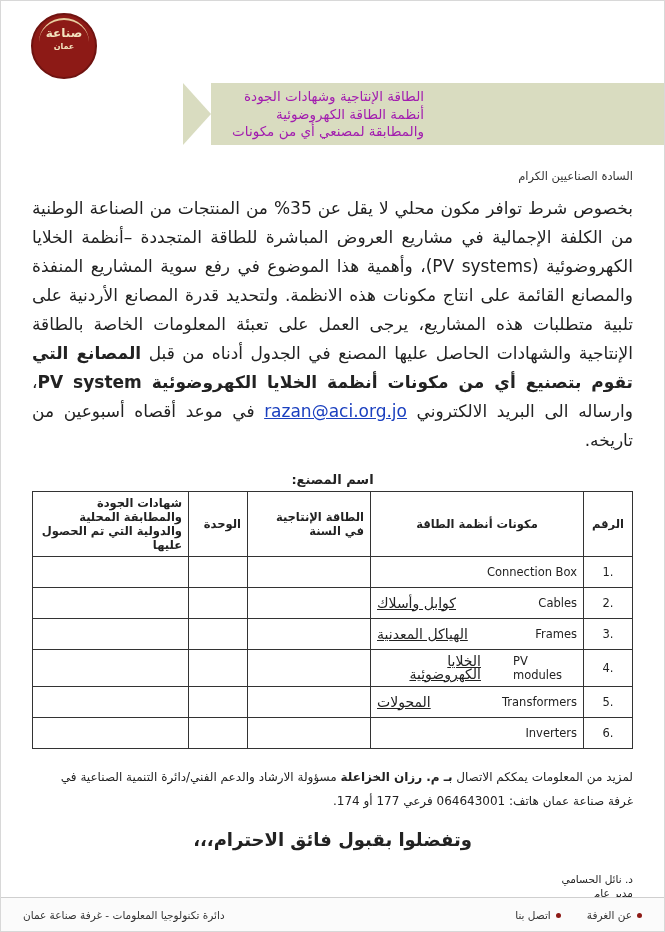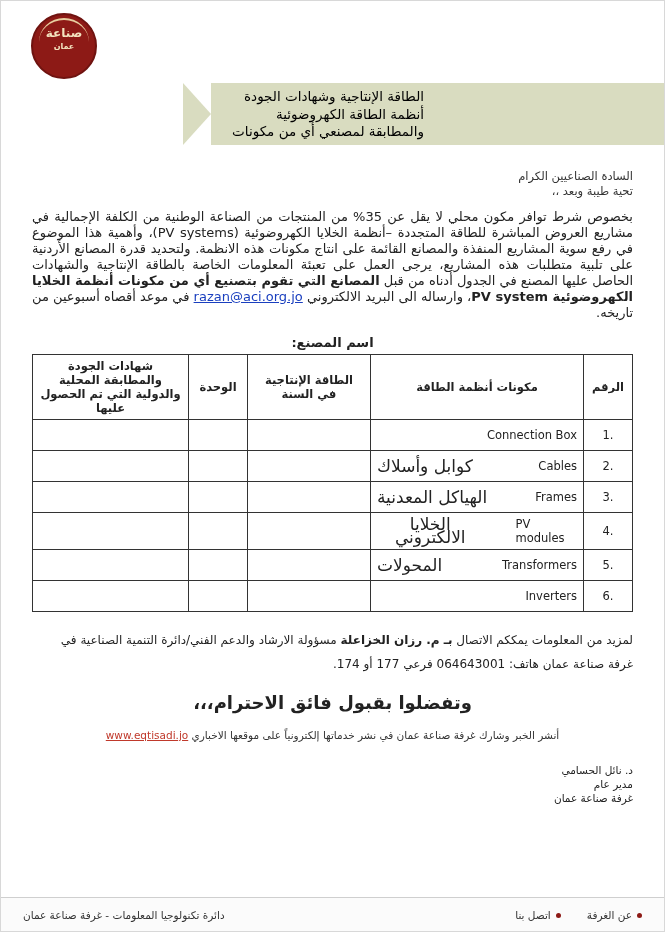--- a/index.html
+++ b/index.html
@@ -89,40 +89,40 @@
     height: 0;
     border-top: 31px solid transparent;
     border-bottom: 31px solid transparent;
     border-left: 28px solid #d9dcc0;
   }
   .title-text {
     position: absolute;
     top: 5px;
     right: 240px;
     left: 215px;
-    color: #000000;
+    color: #a21caf;
     font-size: 13.5px;
     line-height: 17.5px;
     text-align: right;
   }
 
   
   .content {
     padding: 0 31px;
     text-align: right;
   }
   .salutation {
     font-size: 11.5px;
     line-height: 15px;
     color: #333;
     margin-top: 18px;
   }
   .para {
-    font-size: 13px;
-    line-height: 16px;
+    font-size: 17px;
+    line-height: 29px;
     color: #222;
     margin-top: 10px;
     text-align: justify;
   }
   .bold { font-weight: bold; }
   .email-link {
     color: #1a3fbf;
     text-decoration: underline;
     direction: ltr;
     unicode-bidi: embed;
@@ -142,40 +142,40 @@
     margin-top: 2px;
   }
   table.form td, table.form th {
     border: 1px solid #333;
     padding: 4px 6px;
     font-size: 11.5px;
     vertical-align: middle;
   }
   .row-head td {
     height: 46px;
-    text-align: center;
     font-weight: bold;
     line-height: 14px;
   }
   .row-blank td { height: 22px; }
   .c-num   { width: 36px;  text-align: center; }
   .c-comp  { width: 200px; text-align: left; }
   .c-energy{ width: 110px; }
   .c-unit  { width: 46px; }
   .c-cert  { width: auto; }
   .cell-idx { font-size: 11px; }
   .comp-wrap {
     display: flex;
     justify-content: space-between;
     align-items: center;
   }
   .comp-ar {
-    text-align: center;
+    text-align: right;
     line-height: 13px;
-    font-size: 17px;
+    font-size: 14px;
+    text-decoration: underline;
   }
   .comp-en {
     direction: ltr;
     text-align: left;
     font-size: 11.5px;
     margin-left: 32px;
   }
 
   
   .note {
@@ -257,21 +257,20 @@
         <div>أنظمة الطاقة الكهروضوئية</div>
         <div>والمطابقة لمصنعي أي من مكونات</div>
       </div>
     </div>
   </div>
 
   <div class="content">
 
     <div class="salutation">
       <div>السادة الصناعيين الكرام</div>
-      <div>تحية طيبة وبعد ،،</div>
     </div>
 
     <p class="para">
       <span>بخصوص شرط توافر مكون محلي لا يقل عن 35% من المنتجات من الصناعة الوطنية من الكلفة الإجمالية في مشاريع العروض المباشرة للطاقة المتجددة –أنظمة الخلايا الكهروضوئية (PV systems)، وأهمية هذا الموضوع في رفع سوية المشاريع المنفذة والمصانع القائمة على انتاج مكونات هذه الانظمة. ولتحديد قدرة المصانع الأردنية على تلبية متطلبات هذه المشاريع، يرجى العمل على تعبئة المعلومات الخاصة بالطاقة الإنتاجية والشهادات الحاصل عليها المصنع في الجدول أدناه من قبل </span><span class="bold">المصانع التي تقوم بتصنيع أي من مكونات أنظمة الخلايا الكهروضوئية PV system</span><span>، وارساله الى البريد الالكتروني </span><a class="email-link" href="#">razan@aci.org.jo</a><span> في موعد أقصاه أسبوعين من تاريخه.</span>
     </p>
 
     <div class="company-label">اسم المصنع:</div>
 
     <table class="form">
       <tbody>
@@ -320,21 +319,21 @@
           <td class="c-energy"></td>
           <td class="c-unit"></td>
           <td class="c-cert"></td>
         </tr>
 
         <tr class="row-blank">
           <td class="c-num cell-idx">.4</td>
           <td class="c-comp">
             <div class="comp-wrap">
               <span class="comp-en">PV modules</span>
-              <span class="comp-ar">الخلايا الالكتروني</span>
+              <span class="comp-ar">الخلايا الكهروضوئية</span>
             </div>
           </td>
           <td class="c-energy"></td>
           <td class="c-unit"></td>
           <td class="c-cert"></td>
         </tr>
 
         <tr class="row-blank">
           <td class="c-num cell-idx">.5</td>
           <td class="c-comp">
@@ -362,23 +361,20 @@
         </tr>
       </tbody>
     </table>
 
     <p class="note">
       <span>لمزيد من المعلومات يمككم الاتصال </span><span class="bold">بـ م. رزان الخزاعلة</span><span> مسؤولة الارشاد والدعم الفني/دائرة التنمية الصناعية في غرفة صناعة عمان هاتف: 064643001 فرعي 177 أو 174.</span>
     </p>
 
     <div class="regards">وتفضلوا بقبول فائق الاحترام،،،</div>
 
-    <div class="news">
-      <span>أنشر الخبر وشارك غرفة صناعة عمان في نشر خدماتها إلكترونياً على موقعها الاخباري </span><a class="url" href="#">www.eqtisadi.jo</a>
-    </div>
 
     <div class="signature">
       <div>د. نائل الحسامي</div>
       <div>مدير عام</div>
       <div>غرفة صناعة عمان</div>
     </div>
   </div>
 
   <div class="bottombar">
     <div class="links">

